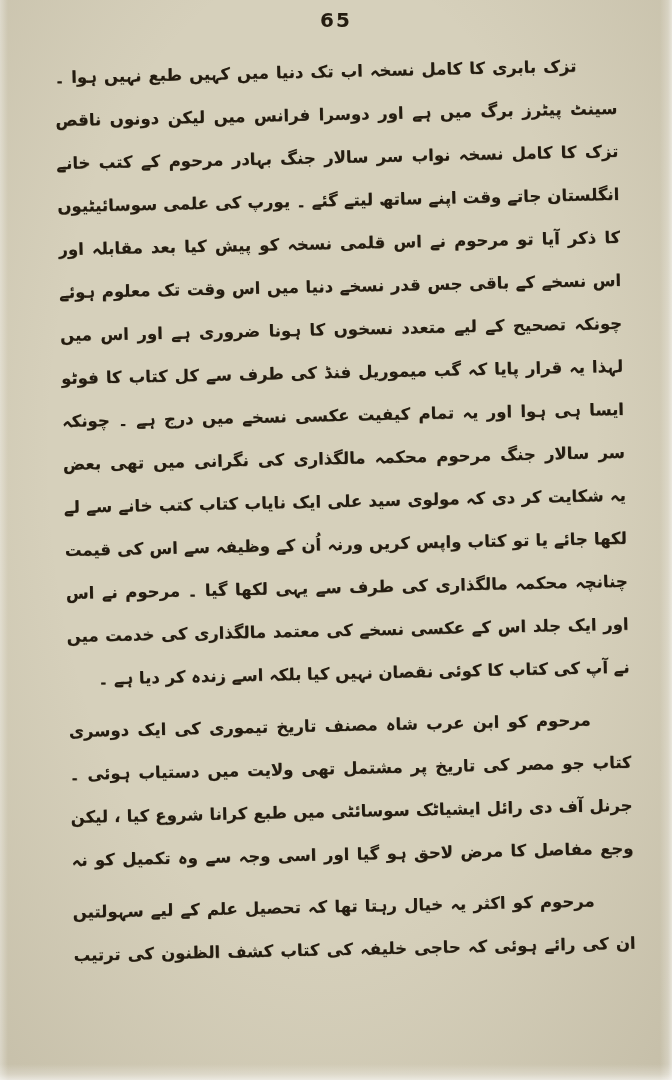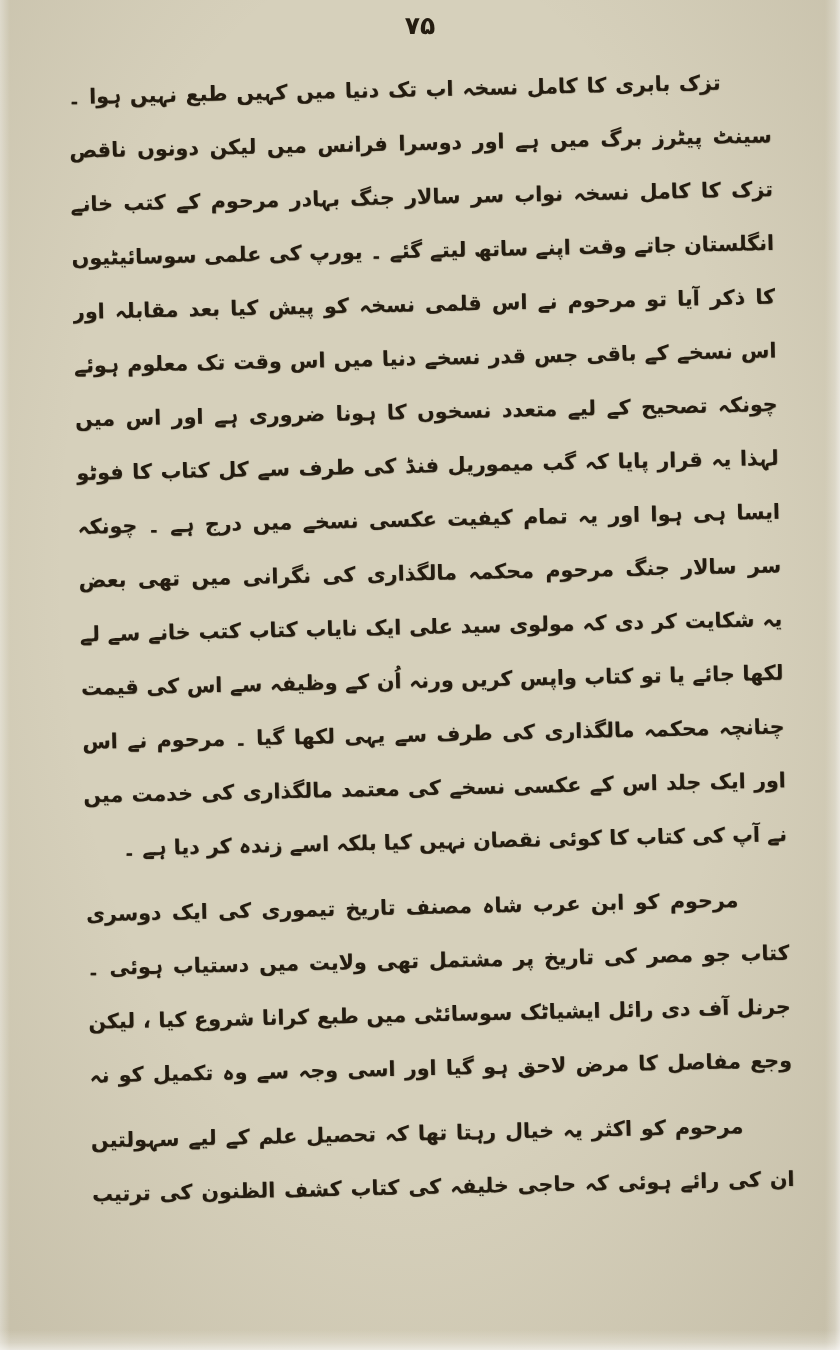--- a/index.html
+++ b/index.html
@@ -49,21 +49,21 @@
     white-space:normal;
   }
   .para .line:first-child{padding-right:40px;}
   .para .line:last-child{text-align-last:right;}
   
 </style>
 </head>
 <body>
 
 <div class="scan">
-  <div class="page-number">۷۵</div>
+  <div class="page-number">65</div>
 
   <div class="text-block">
 
     <div class="para">
       <p class="line">تزک بابری کا کامل نسخہ اب تک دنیا میں کہیں طبع نہیں ہوا ۔ اصل ترکی نسخہ ایک</p>
       <p class="line">سینٹ پیٹرز برگ میں ہے اور دوسرا فرانس میں لیکن دونوں ناقص ہیں ۔ مرحوم نے ترکی</p>
       <p class="line">تزک کا کامل نسخہ نواب سر سالار جنگ بہادر مرحوم کے کتب خانے میں دیکھا اور وہ اُسے</p>
       <p class="line">انگلستان جاتے وقت اپنے ساتھ لیتے گئے ۔ یورپ کی علمی سوسائیٹیوں میں جب تزک</p>
       <p class="line">کا ذکر آیا تو مرحوم نے اس قلمی نسخہ کو پیش کیا بعد مقابلہ اور تحقیق کے یہ ثابت ہوا کہ سوائے</p>
       <p class="line">اس نسخے کے باقی جس قدر نسخے دنیا میں اس وقت تک معلوم ہوئے ہیں ناقص ہیں</p>

